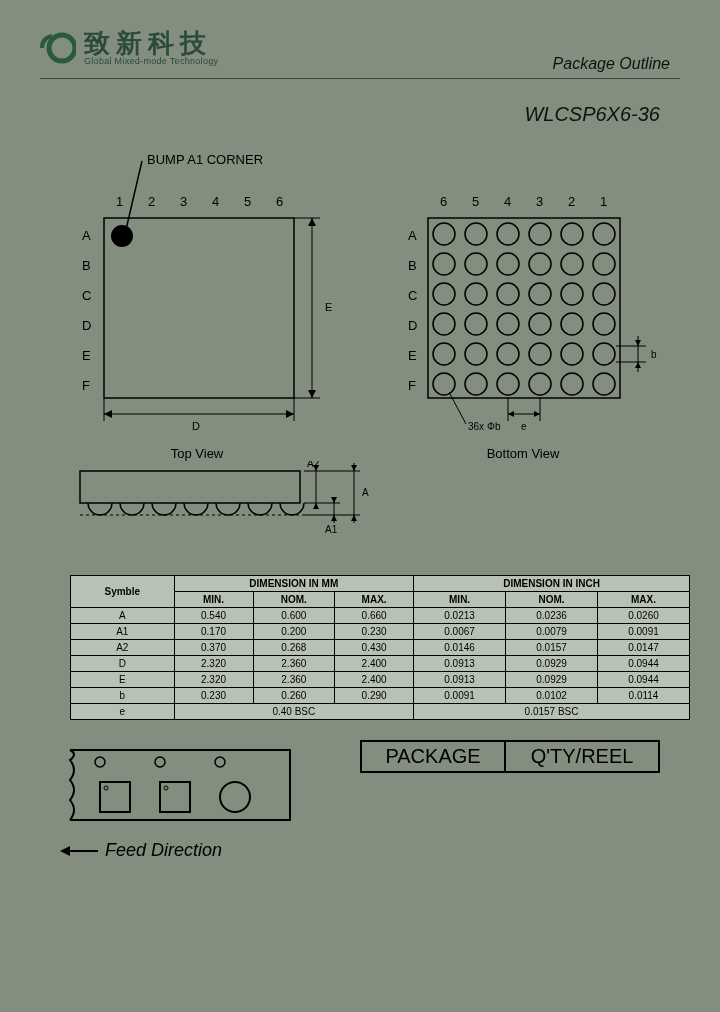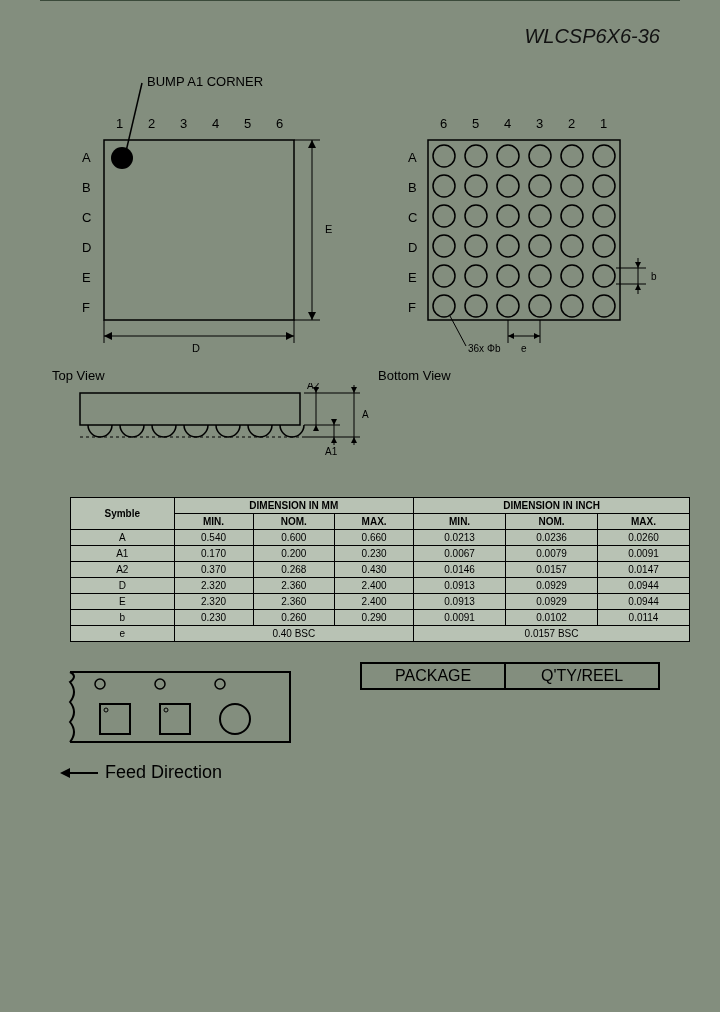--- a/index.html
+++ b/index.html
@@ -69,20 +69,21 @@
   .diagrams-row {
     display: flex;
     justify-content: space-around;
     padding: 0 40px;
     gap: 12px;
   }
   .diagram {
     position: relative;
   }
   .view-label {
+    text-align: center;
     font-size: 13px;
     margin-top: 6px;
   }
   svg text { font-family: Arial, sans-serif; }
   .dim-table-wrap {
     padding: 20px 30px 0 70px;
   }
   .dim-table {
     border-collapse: collapse;
     width: 100%;
@@ -99,44 +100,58 @@
   .taping-wrap {
     display: flex;
     justify-content: space-between;
     align-items: flex-start;
     padding: 20px 60px 0 60px;
   }
   .tape-left { width: 250px; }
   .feed-dir {
     font-size: 18px;
     margin-top: 6px;
+    font-style: italic;
   }
   .taping-right {
     width: 300px;
   }
   .taping-title {
     text-align: center;
     font-size: 20px;
     margin-bottom: 6px;
   }
   .taping-table {
     border-collapse: collapse;
     width: 100%;
-    font-size: 16px;
+    font-size: 20px;
   }
   .taping-table td {
     border: 2px solid #000;
     text-align: center;
     padding: 3px 6px;
   }
 </style>
 </head>
 <body>
 
 <div class="page">
+  <div class="header">
+    <div class="logo-area">
+      <svg class="logo-mark" viewBox="0 0 36 36">
+        <circle cx="22" cy="18" r="13" fill="none" stroke="#2a5a3a" stroke-width="5"></circle>
+        <path d="M 2 18 Q 2 8 12 6" fill="none" stroke="#2a5a3a" stroke-width="4"></path>
+      </svg>
+      <div class="logo-text">
+        <div class="chinese">致新科技</div>
+        <div class="english">Global Mixed-mode Technology</div>
+      </div>
+    </div>
+    <div class="page-title">Package Outline</div>
+  </div>
   <div class="hr-line"></div>
   <div class="part-number">WLCSP6X6-36</div>
 
   <div class="diagrams-row">
 
     <div class="diagram">
       <svg width="290" height="290" viewBox="0 0 290 290">
 
         <line x1="72" y1="92" x2="90" y2="15" stroke="#000" stroke-width="1.5"></line>
         <text x="95" y="18" font-size="13"><tspan>BUMP A1 CORNER</tspan></text>

